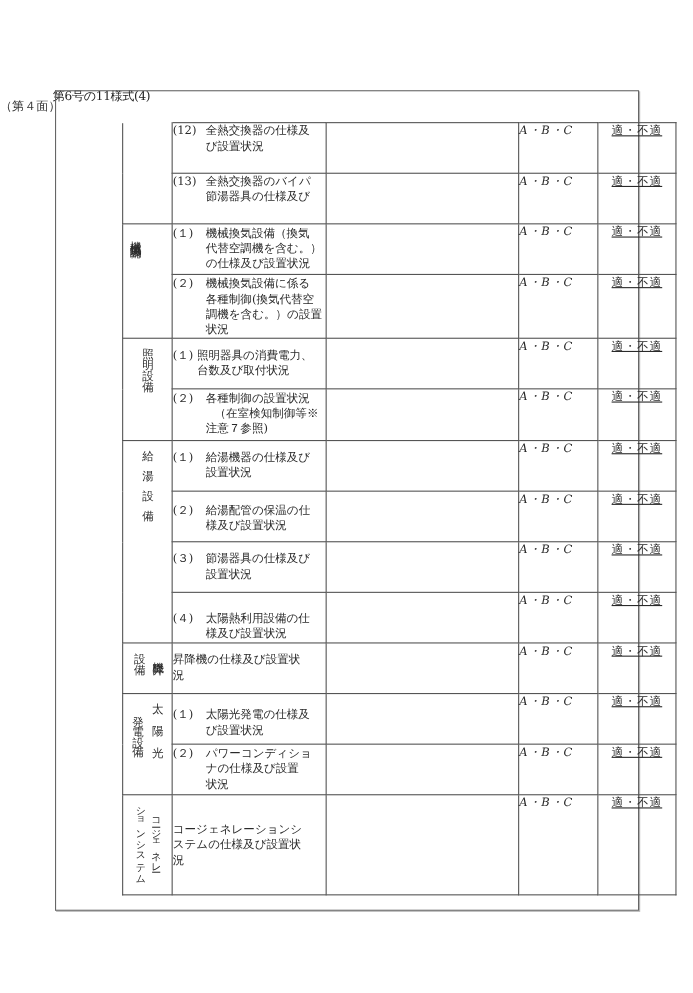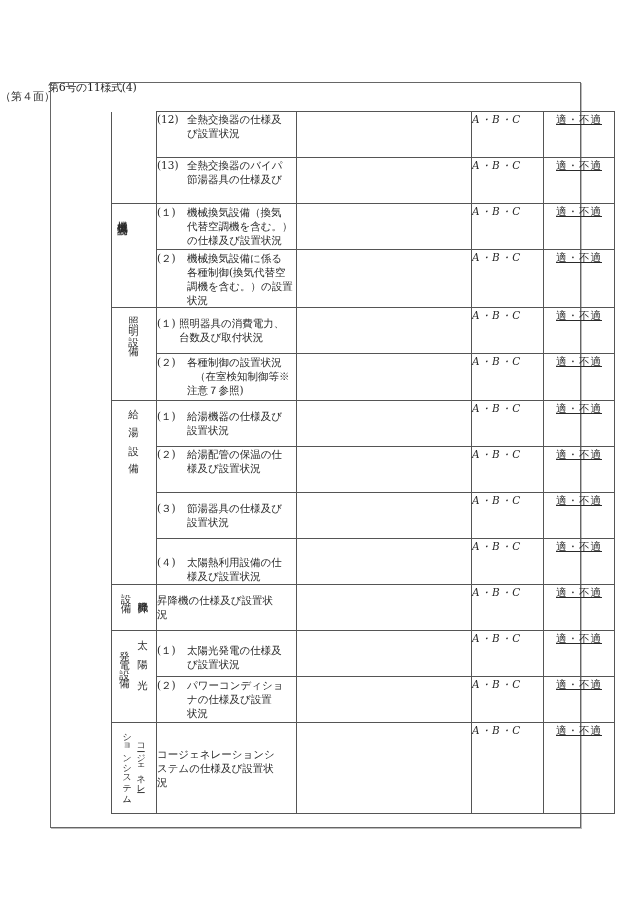--- a/index.html
+++ b/index.html
@@ -111,21 +111,21 @@
     <td class="item" style="padding-top:8px">
       <span class="item-line"><span class="num">(１)</span><span>給湯機器の仕様及び</span></span>
       <span class="indent">設置状況</span>
     </td>
     <td class="blank"></td>
     <td class="grade">A・B・C</td>
     <td class="judge">適・不適</td>
   </tr>
 
   <tr style="height:46px">
-    <td class="item" style="padding-top:0">
+    <td class="item" style="padding-top:10px">
       <span class="item-line"><span class="num">(２)</span><span>給湯配管の保温の仕</span></span>
       <span class="indent">様及び設置状況</span>
     </td>
     <td class="blank"></td>
     <td class="grade">A・B・C</td>
     <td class="judge">適・不適</td>
   </tr>
 
   <tr style="height:46px">
     <td class="item" style="padding-top:8px">

